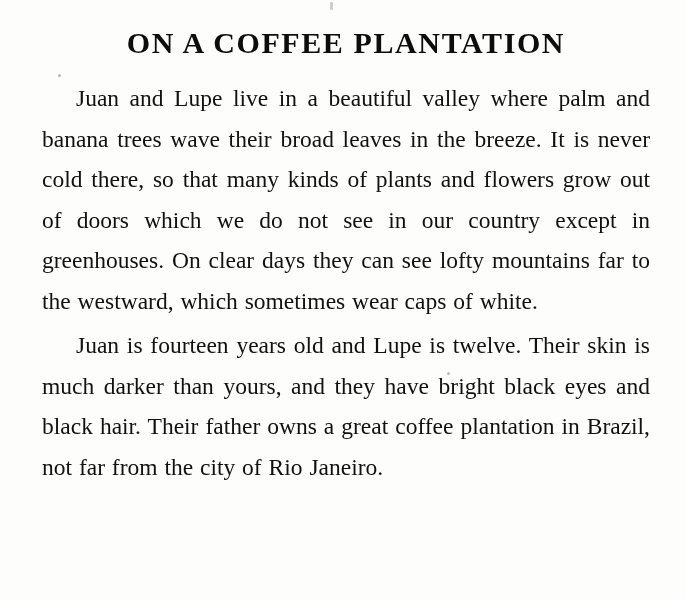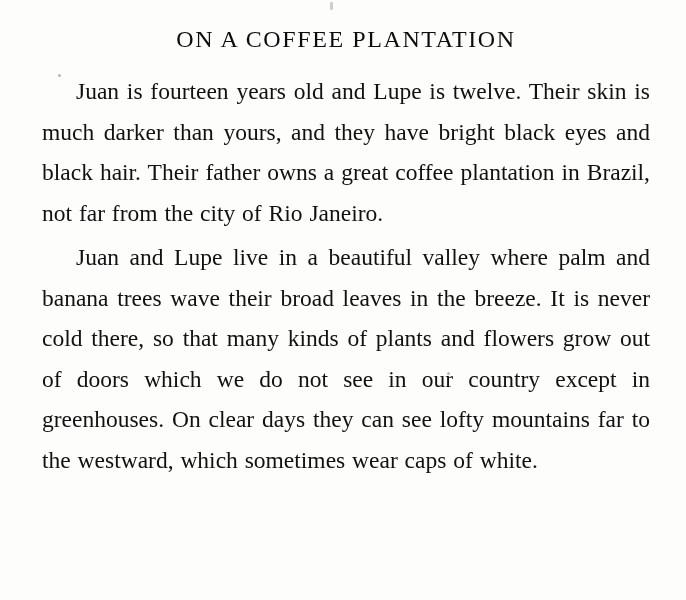--- a/index.html
+++ b/index.html
@@ -17,23 +17,23 @@
   .page {
     width: 686px;
     height: 600px;
     box-sizing: border-box;
     padding: 18px 36px 0 42px;
     position: relative;
     background: #fdfdfb;
   }
   .page-title {
     text-align: center;
-    font-size: 24px;
+    font-size: 30px;
     letter-spacing: 1.6px;
-    font-weight: 400;
+    font-weight: 700;
     margin: 8px 0 18px 0;
     color: #0d0d0d;
     font-family: "Liberation Serif", "DejaVu Serif", serif;
   }
   .body-text p {
     margin: 0 0 4px 0;
     font-size: 23.5px;
     line-height: 40.5px;
     text-align: justify;
     text-align-last: left;
@@ -57,17 +57,17 @@
 
 <div class="page">
 
   <div class="speck s1"></div>
   <div class="speck s2"></div>
   <div class="speck s3"></div>
 
   <h1 class="page-title">ON A COFFEE PLANTATION</h1>
 
   <div class="body-text">
+    <p class="indent">Juan and Lupe live in a beautiful valley where palm and banana trees wave their broad leaves in the breeze.  It is never cold there, so that many kinds of plants and flowers grow out of doors which we do not see in our country except in greenhouses.  On clear days they can see lofty mountains far to the westward, which sometimes wear caps of white.</p>
     <p class="indent">Juan is fourteen years old and Lupe is twelve.  Their skin is much darker than yours, and they have bright black eyes and black hair. Their father owns a great coffee plantation in Brazil, not far from the city of Rio Janeiro.</p>
-    <p class="indent">Juan and Lupe live in a beautiful valley where palm and banana trees wave their broad leaves in the breeze.  It is never cold there, so that many kinds of plants and flowers grow out of doors which we do not see in our country except in greenhouses.  On clear days they can see lofty mountains far to the westward, which sometimes wear caps of white.</p>
   </div>
 
 </div>
 
 </body></html>

